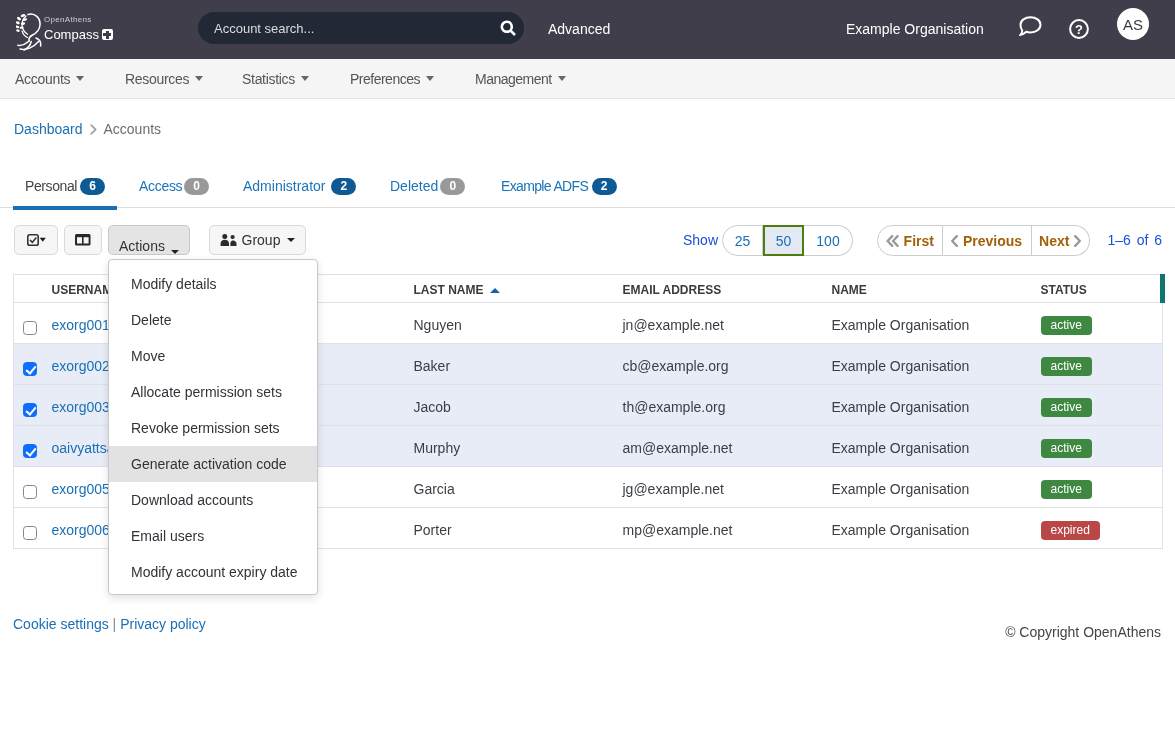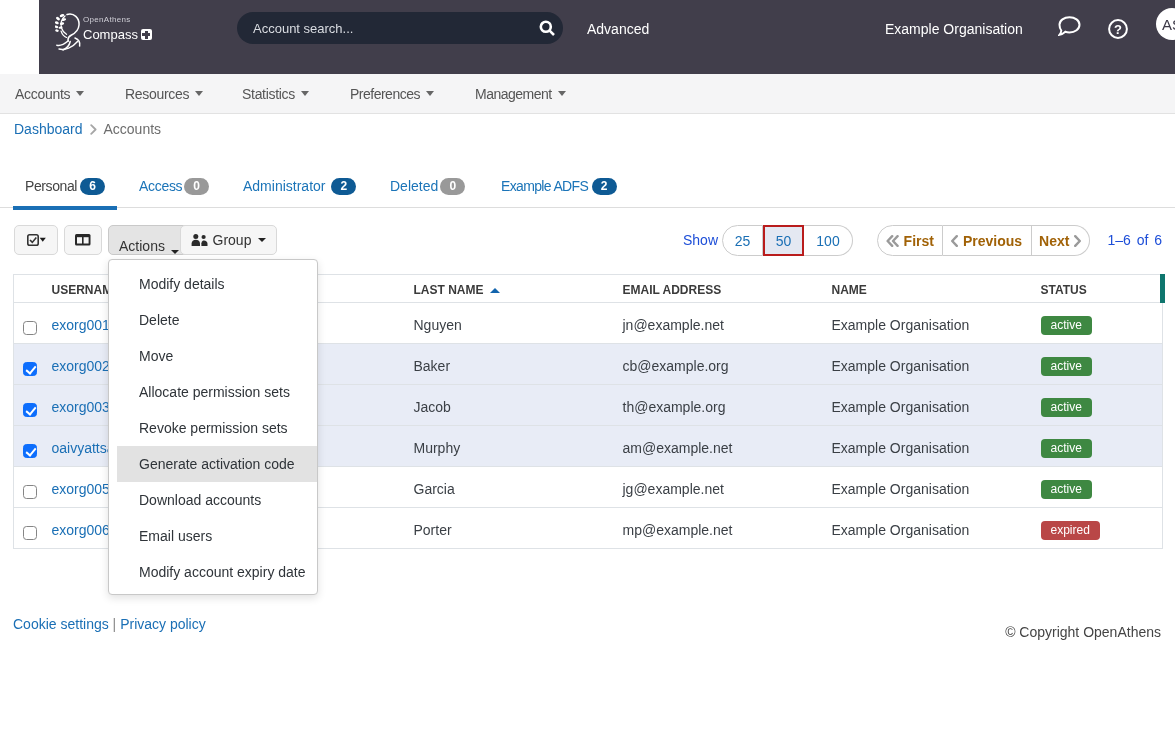--- a/index.html
+++ b/index.html
@@ -1,19 +1,19 @@
 <!DOCTYPE html>
 <html><head>
 <meta charset="utf-8">
 <style>
 * { margin:0; padding:0; box-sizing:border-box; }
 html,body { width:1175px; height:744px; background:#fff; font-family:"Liberation Sans", sans-serif; font-size:14px; color:#212529; overflow:hidden; }
 a { text-decoration:none; }
 
-.topbar { position:relative; height:74px; background:#413e4b;margin-left:39px; }
+.topbar { position:relative; height:59px; background:#413e4b; }
 .logo-svg { position:absolute; left:16px; top:13px; }
 .logo-text { position:absolute; left:44px; top:16px; line-height:1; }
 .logo-text .oa { font-size:8px; color:#cfced6; letter-spacing:0.3px; }
 .logo-text .compass { font-size:13px; color:#fff; margin-top:4px; display:flex; align-items:center; }
 .plusbadge { display:inline-block; width:11px; height:11px; background:#fff; border-radius:2px; margin-left:3px; position:relative; }
 .plusbadge:before, .plusbadge:after { content:""; position:absolute; background:#413e4b; }
 .plusbadge:before { left:4px; top:1.5px; width:3px; height:8px; }
 .plusbadge:after { left:1.5px; top:4px; width:8px; height:3px; }
 .searchpill { position:absolute; left:198px; top:12px; width:326px; height:32px; background:#222836; border-radius:16px; color:#cfd3da; display:flex; align-items:center; padding:0 8px 0 16px; }
 .searchpill .ph { flex:1; font-size:13px; color:#dadde2; }
@@ -62,21 +62,21 @@
 th.sorted { color:#1264ad; }
 .sortcaret { display:inline-block; width:0; height:0; border-left:5px solid transparent; border-right:5px solid transparent; border-bottom:5px solid #1264ad; margin-left:6px; position:relative; top:-1px; }
 .cbx { width:14px; height:14px; border:1.5px solid #858585; border-radius:3.5px; background:#fff; position:relative; top:2.5px; }
 .cbx.on { background:#0d6efd; border-color:#0d6efd; }
 .cbx.on:after { content:""; position:absolute; left:4px; top:1px; width:4px; height:8px; border:solid #fff; border-width:0 2px 2px 0; transform:rotate(40deg); }
 .badge { display:inline-block; height:19px; line-height:19px; border-radius:4px; color:#fff; font-size:12px; padding:0 10px; }
 .badge.green { background:#3e8842; }
 .badge.red { background:#b94747; }
 
 .menu { position:absolute; left:108px; top:259px; width:210px; background:#fff; border:1px solid #c8c8c8; border-radius:4px; box-shadow:0 3px 8px rgba(0,0,0,0.12); padding:6px 0 4px 0; z-index:50; }
-.menu .mi { height:36px; display:flex; align-items:center; padding:0 22px; color:#2f3439; font-size:14px; white-space:nowrap;margin-left:8px; }
+.menu .mi { height:36px; display:flex; align-items:center; padding:0 22px; color:#2f3439; font-size:14px; white-space:nowrap; }
 .menu .mi.hl { background:#e2e2e2; }
 
 .footer { position:absolute; left:13px; top:616px; font-size:14px; }
 .footer a { color:#1a6fb5; }
 .copyright { position:absolute; right:14px; top:624px; font-size:14px; color:#444; }
 .icon-btn svg { display:block; }
 </style>
 </head>
 <body>
 <header class="topbar">
@@ -150,33 +150,33 @@
     </svg>
 </div>
 <div class="btn icon-btn" style="left:64px; width:38px;">
   <svg width="16" height="12" viewBox="0 0 16 12">
       <rect x="0" y="0" width="15.5" height="11.5" rx="1.5" fill="#282828"></rect>
       <rect x="2" y="3.2" width="5" height="6.3" fill="#f6f6f6"></rect>
       <rect x="8.6" y="3.2" width="5" height="6.3" fill="#f6f6f6"></rect>
     </svg>
 </div>
 <div class="btn pressed" style="left:108px; width:82px;align-items:flex-end;">Actions<span class="caret" style="border-top-color:#222; border-left-width:4px; border-right-width:4px; border-top-width:4.5px; margin-left:6px;"></span></div>
-<div class="btn" style="left:180px; width:97px;">
+<div class="btn" style="left:209px; width:97px;">
   <svg width="17" height="12" viewBox="0 0 17 12" fill="#2b2b2b" style="margin-right:5px">
       <circle cx="4.8" cy="2.5" r="2.5"></circle>
       <path d="M0.6 12 L0.6 9.5 C0.6 7.3 2.4 5.8 4.8 5.8 C7.2 5.8 9 7.3 9 9.5 L9 12 Z"></path>
       <circle cx="12.6" cy="3" r="2.1"></circle>
       <path d="M10.4 12 L10.4 9.3 C10.8 6.9 12 6.5 13 6.5 C15 6.5 16.5 7.9 16.5 9.8 L16.5 12 Z"></path>
     </svg>
   Group<span class="caret" style="border-top-color:#222; border-left-width:4px; border-right-width:4px; border-top-width:4.5px; margin-left:7px;"></span>
 </div>
 <div class="showlbl">Show</div>
 <div class="pillgrp" style="left:722px;">
   <div class="cell" style="width:41px; color:#1a6fb5;">25</div>
-  <div class="cell" style="width:41px; color:#1a6fb5; background:#e4e8f2; border:2px solid #b91c1c;">50</div>
+  <div class="cell" style="width:41px; color:#1a6fb5; background:#e4e8f2; border:2px solid #4d7c0f;">50</div>
   <div class="cell" style="width:49px; color:#1a6fb5;">100</div>
 </div>
 <div class="pillgrp" style="left:877px;">
   <div class="cell pgr" style="width:65.5px;"><svg width="13" height="12" viewBox="0 0 13 12" fill="none" stroke="#9a9a9a" stroke-width="2.4" stroke-linecap="round" stroke-linejoin="round" style="margin-right:5px">
         <path d="M6.2 1.2 L1.6 6 L6.2 10.8"></path>
         <path d="M11.6 1.2 L7 6 L11.6 10.8"></path>
       </svg>First</div>
   <div class="cell pgr" style="width:89px;"><svg width="7" height="12" viewBox="0 0 7 12" fill="none" stroke="#9a9a9a" stroke-width="2.4" stroke-linecap="round" stroke-linejoin="round" style="margin-right:5px">
         <path d="M5.8 1.2 L1.2 6 L5.8 10.8"></path>
       </svg>Previous</div>

